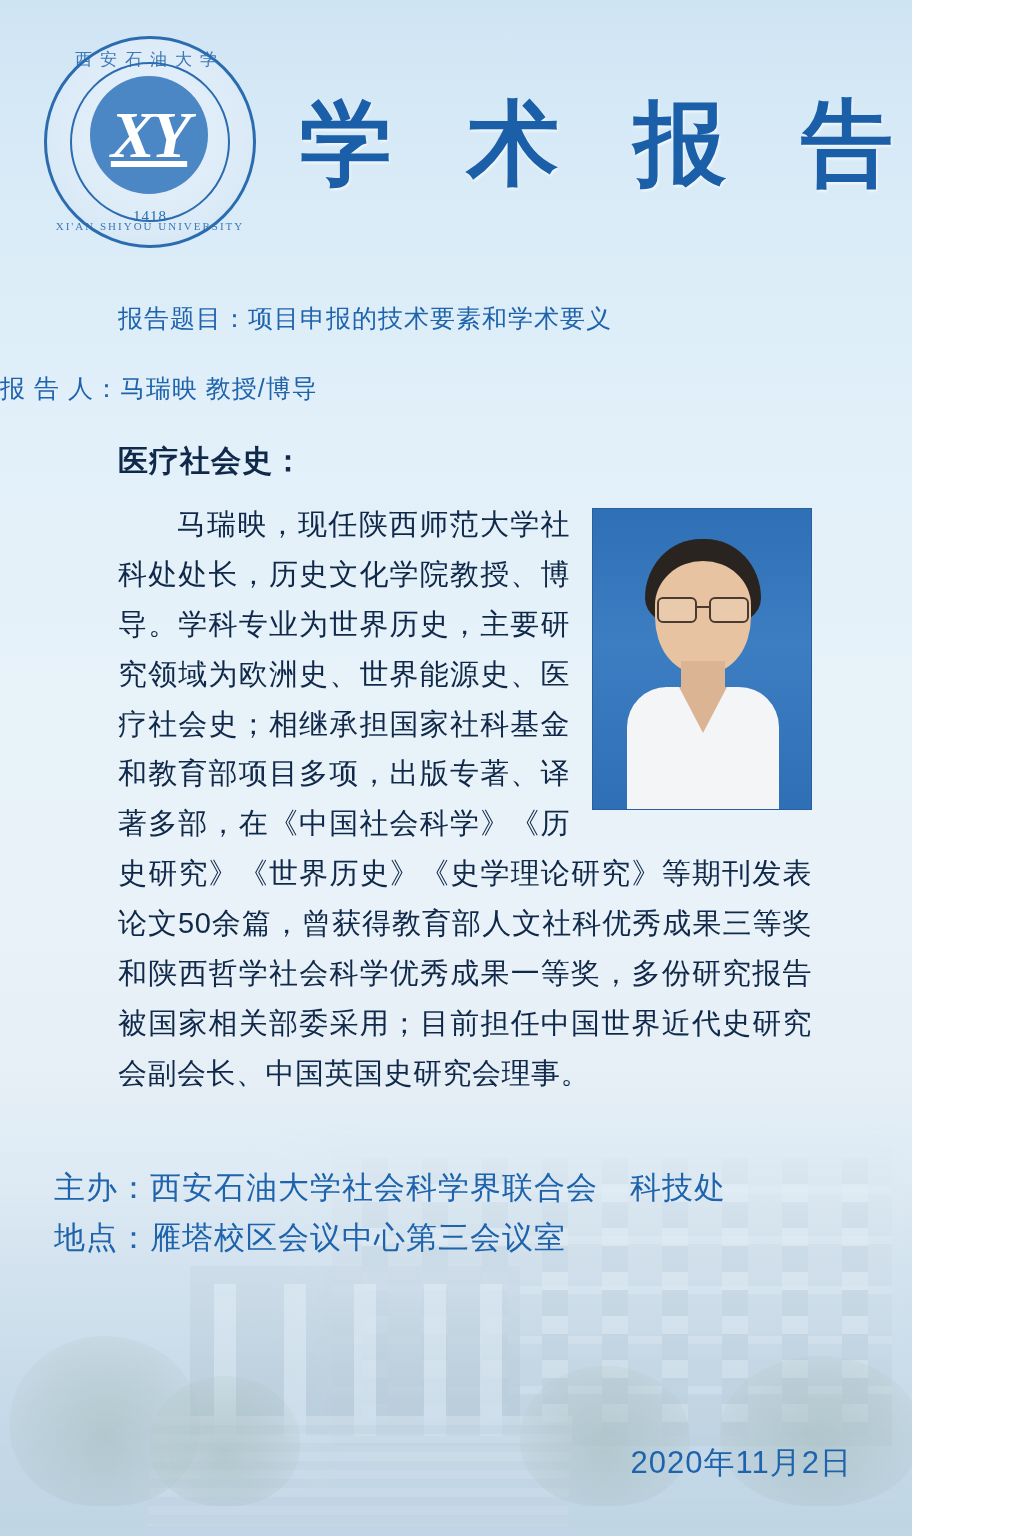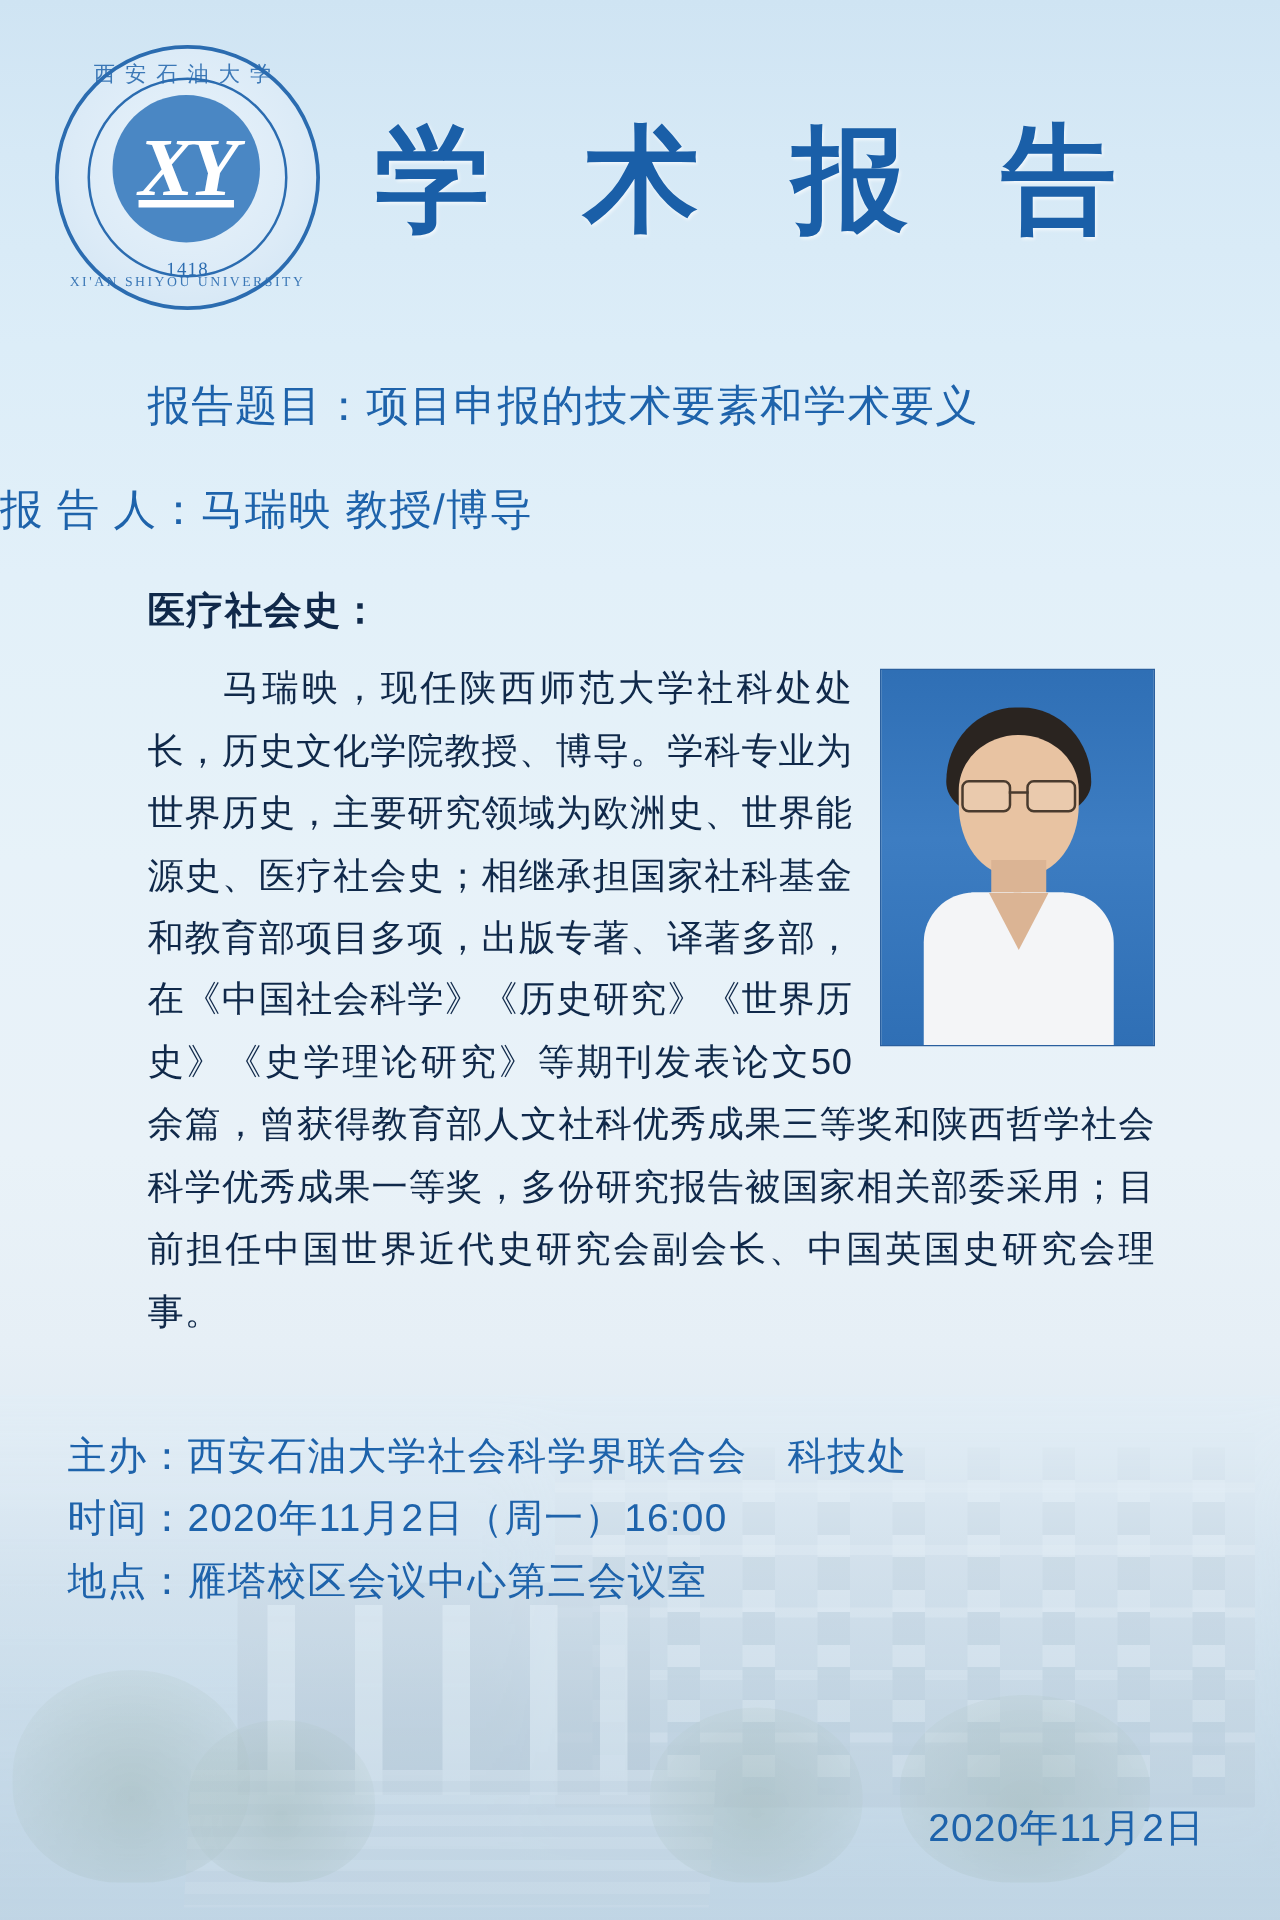--- a/index.html
+++ b/index.html
@@ -7,21 +7,21 @@
     padding: 0;
   }
   body {
     width: 1024px;
     height: 1536px;
     font-family: "Liberation Sans", "DejaVu Sans", sans-serif;
     overflow: hidden;
   }
   #poster {
     position: relative;
-    width: 1024px;
+    width: 912px;
     height: 1536px;
     overflow: hidden;
     background: linear-gradient(180deg,
         #cfe4f3 0%,
         #d6e9f6 8%,
         #dcedf8 18%,
         #e2f0f9 30%,
         #e7f2f9 45%,
         #e9f2f8 60%,
         #e6eff6 70%,
@@ -206,21 +206,21 @@
   }
 
   
   #content {
     position: absolute;
     left: 0; right: 0;
     top: 300px;
   }
   .topic-line, .speaker-line {
     color: #1e63ab;
-    font-size: 34px;
+    font-size: 25px;
     line-height: 1.5;
     letter-spacing: 1px;
   }
   #topic {
     margin-left: 118px;
     margin-right: 60px;
   }
   #topic .l2 {
     margin-left: 118px;
   }
@@ -424,21 +424,20 @@
         <div class="collarL"></div>
         <div class="collarR"></div>
         <div class="vneck"></div>
       </div>
       <div id="bio-text"><span class="indent"></span><span>马瑞映，现任陕西师范大学社科处处长，历史文化学院教授、博导。学科专业为世界历史，主要研究领域为欧洲史、世界能源史、医疗社会史；相继承担国家社科基金和教育部项目多项，出版专著、译著多部，在《中国社会科学》《历史研究》《世界历史》《史学理论研究》等期刊发表论文50余篇，曾获得教育部人文社科优秀成果三等奖和陕西哲学社会科学优秀成果一等奖，多份研究报告被国家相关部委采用；目前担任中国世界近代史研究会副会长、中国英国史研究会理事。</span></div>
       <div style="clear:both"></div>
     </div>
 
     <div id="details">
       <div>主办：西安石油大学社会科学界联合会　科技处</div>
-      <div>时间：2020年11月2日（周一）16:00</div>
       <div>地点：雁塔校区会议中心第三会议室</div>
     </div>
 
   </div>
 
   <div id="date-stamp">2020年11月2日</div>
 
 </div>
 
 </body></html>

